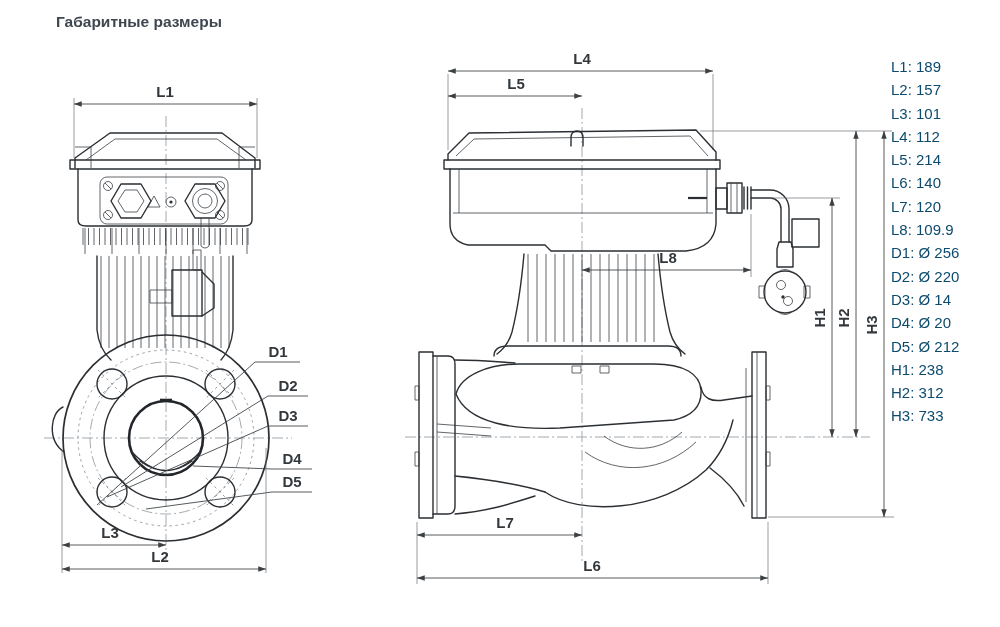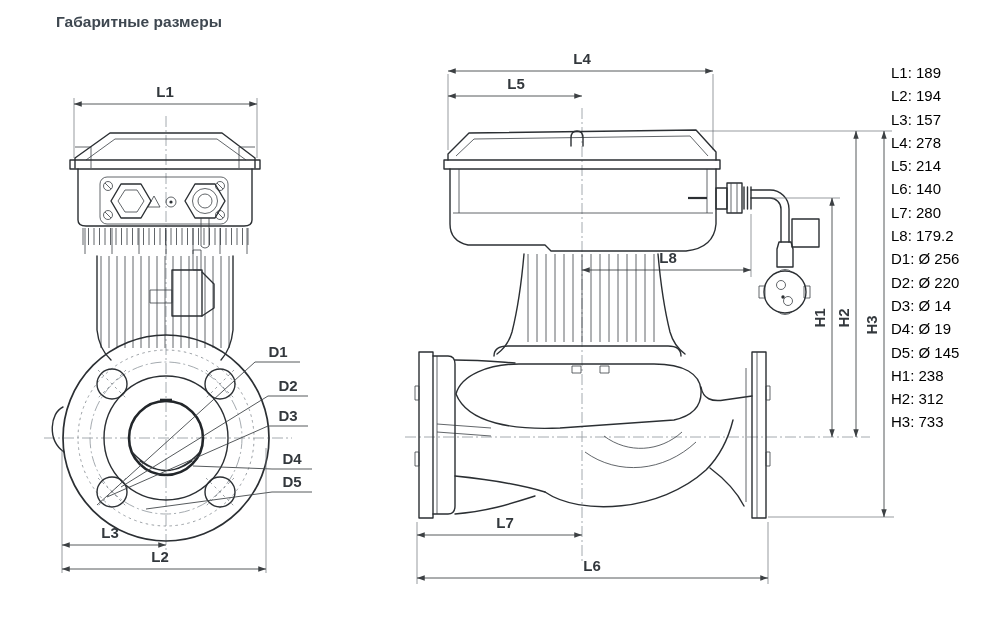--- a/index.html
+++ b/index.html
@@ -1,19 +1,19 @@
 <!DOCTYPE html>
 <html><head>
 <meta charset="utf-8">
 <style>
   html,body{margin:0;padding:0;background:#ffffff;}
   #stage{position:relative;width:1000px;height:627px;background:#ffffff;overflow:hidden;
          font-family:"Liberation Sans",sans-serif;}
   #title{position:absolute;left:56px;top:13px;font-size:15.5px;font-weight:700;color:#3e4750;}
-  #legend{position:absolute;left:891px;top:61px;font-size:15px;color:#000000;}
+  #legend{position:absolute;left:891px;top:55px;font-size:15px;color:#0c4a6e;}
   #legend .row{height:23.3px;line-height:23.3px;white-space:nowrap;}
   svg{position:absolute;left:0;top:0;}
   .ol{fill:none;stroke:#2b2f33;stroke-width:1.4;stroke-linejoin:round;stroke-linecap:round;}
   .o2{fill:none;stroke:#2b2f33;stroke-width:1.7;stroke-linejoin:round;}
   .tl{fill:none;stroke:#3a3f44;stroke-width:0.8;stroke-linejoin:round;}
   .thk{fill:none;stroke:#22262a;stroke-width:2.6;}
   .dim{fill:none;stroke:#43474b;stroke-width:0.9;}
   .ext{fill:none;stroke:#6b7075;stroke-width:0.7;}
   .cl{fill:none;stroke:#9aa0a6;stroke-width:0.9;stroke-dasharray:11 3 2 3;}
   .dt{fill:none;stroke:#80868d;stroke-width:0.8;stroke-dasharray:2.5 3.5;}
@@ -250,30 +250,30 @@
       <g>
         <line class="ext" x1="768" y1="522" x2="768" y2="584"></line>
         <line class="dim" x1="417" y1="578" x2="768" y2="578" marker-start="url(#arr)" marker-end="url(#arr)"></line>
         <text class="lbl" x="592" y="571" text-anchor="middle">L6</text>
       </g>
     </g>
   </svg>
 
   <div id="legend">
     <div class="row">L1: 189</div>
-    <div class="row">L2: 194</div>
-    <div class="row">L3: 157</div>
-    <div class="row">L4: 278</div>
+    <div class="row">L2: 157</div>
+    <div class="row">L3: 101</div>
+    <div class="row">L4: 112</div>
     <div class="row">L5: 214</div>
     <div class="row">L6: 140</div>
-    <div class="row">L7: 280</div>
-    <div class="row">L8: 179.2</div>
+    <div class="row">L7: 120</div>
+    <div class="row">L8: 109.9</div>
     <div class="row">D1: Ø 256</div>
     <div class="row">D2: Ø 220</div>
     <div class="row">D3: Ø 14</div>
-    <div class="row">D4: Ø 19</div>
-    <div class="row">D5: Ø 145</div>
+    <div class="row">D4: Ø 20</div>
+    <div class="row">D5: Ø 212</div>
     <div class="row">H1: 238</div>
     <div class="row">H2: 312</div>
     <div class="row">H3: 733</div>
   </div>
 
 </div>
 
 </body></html>

